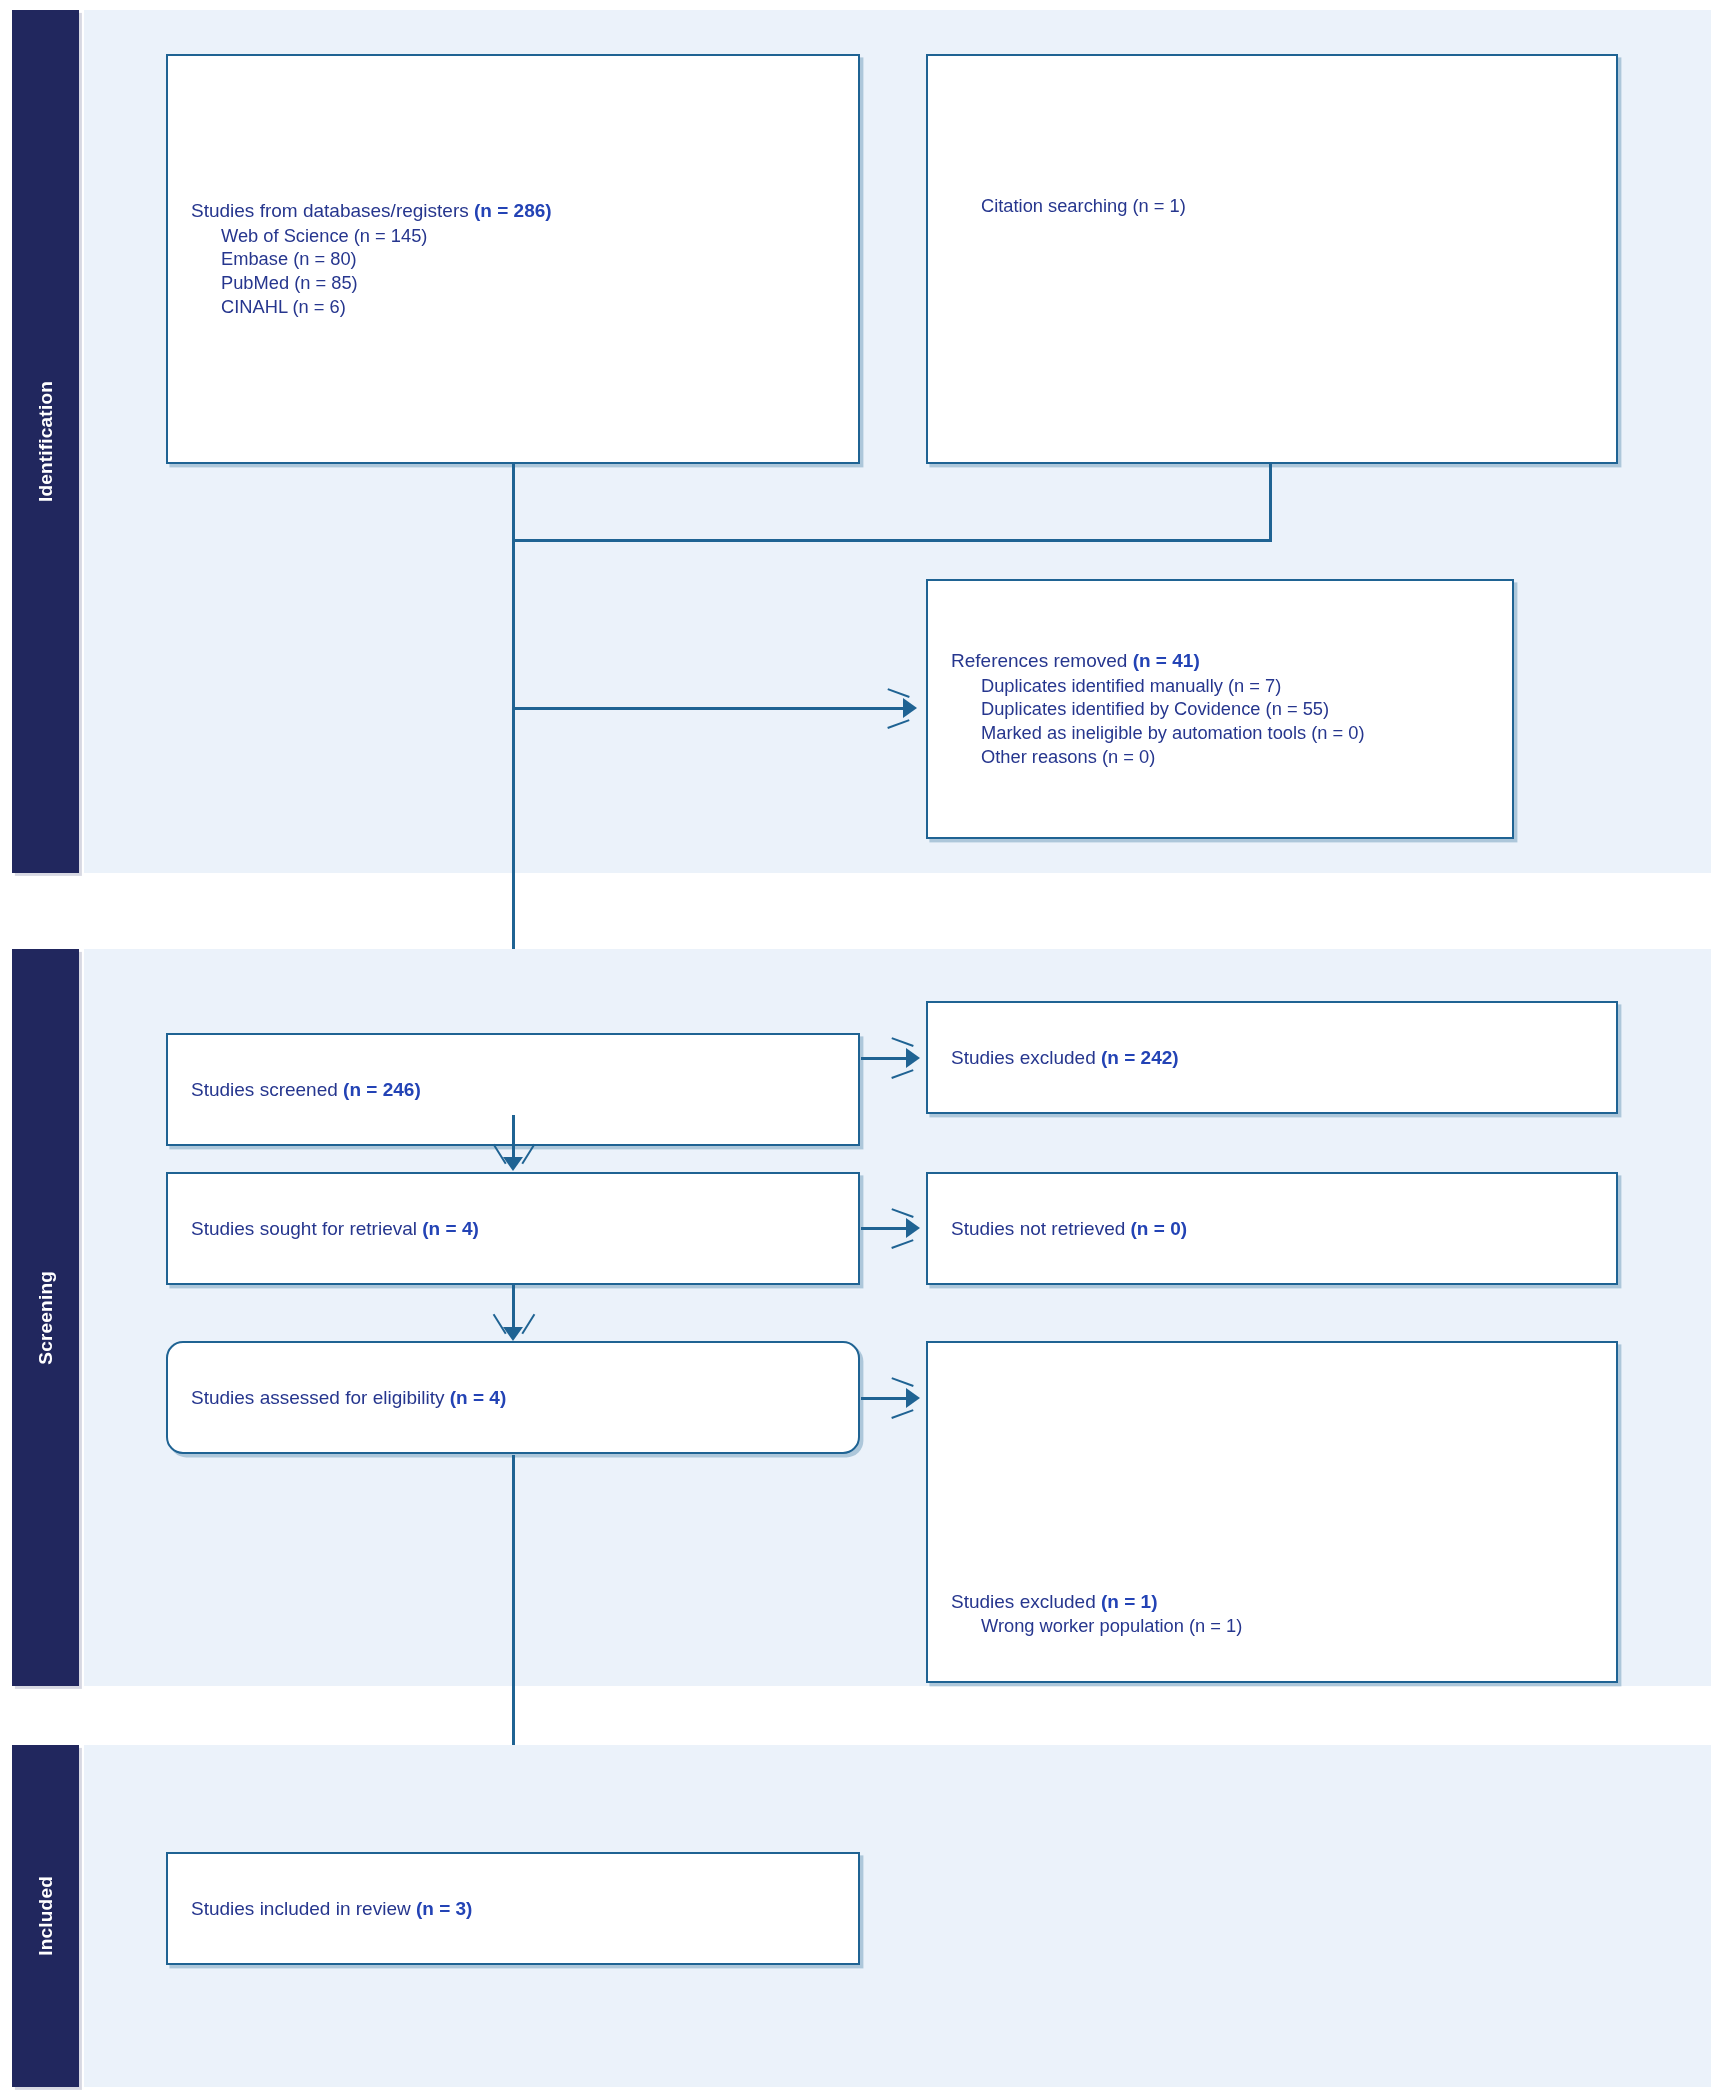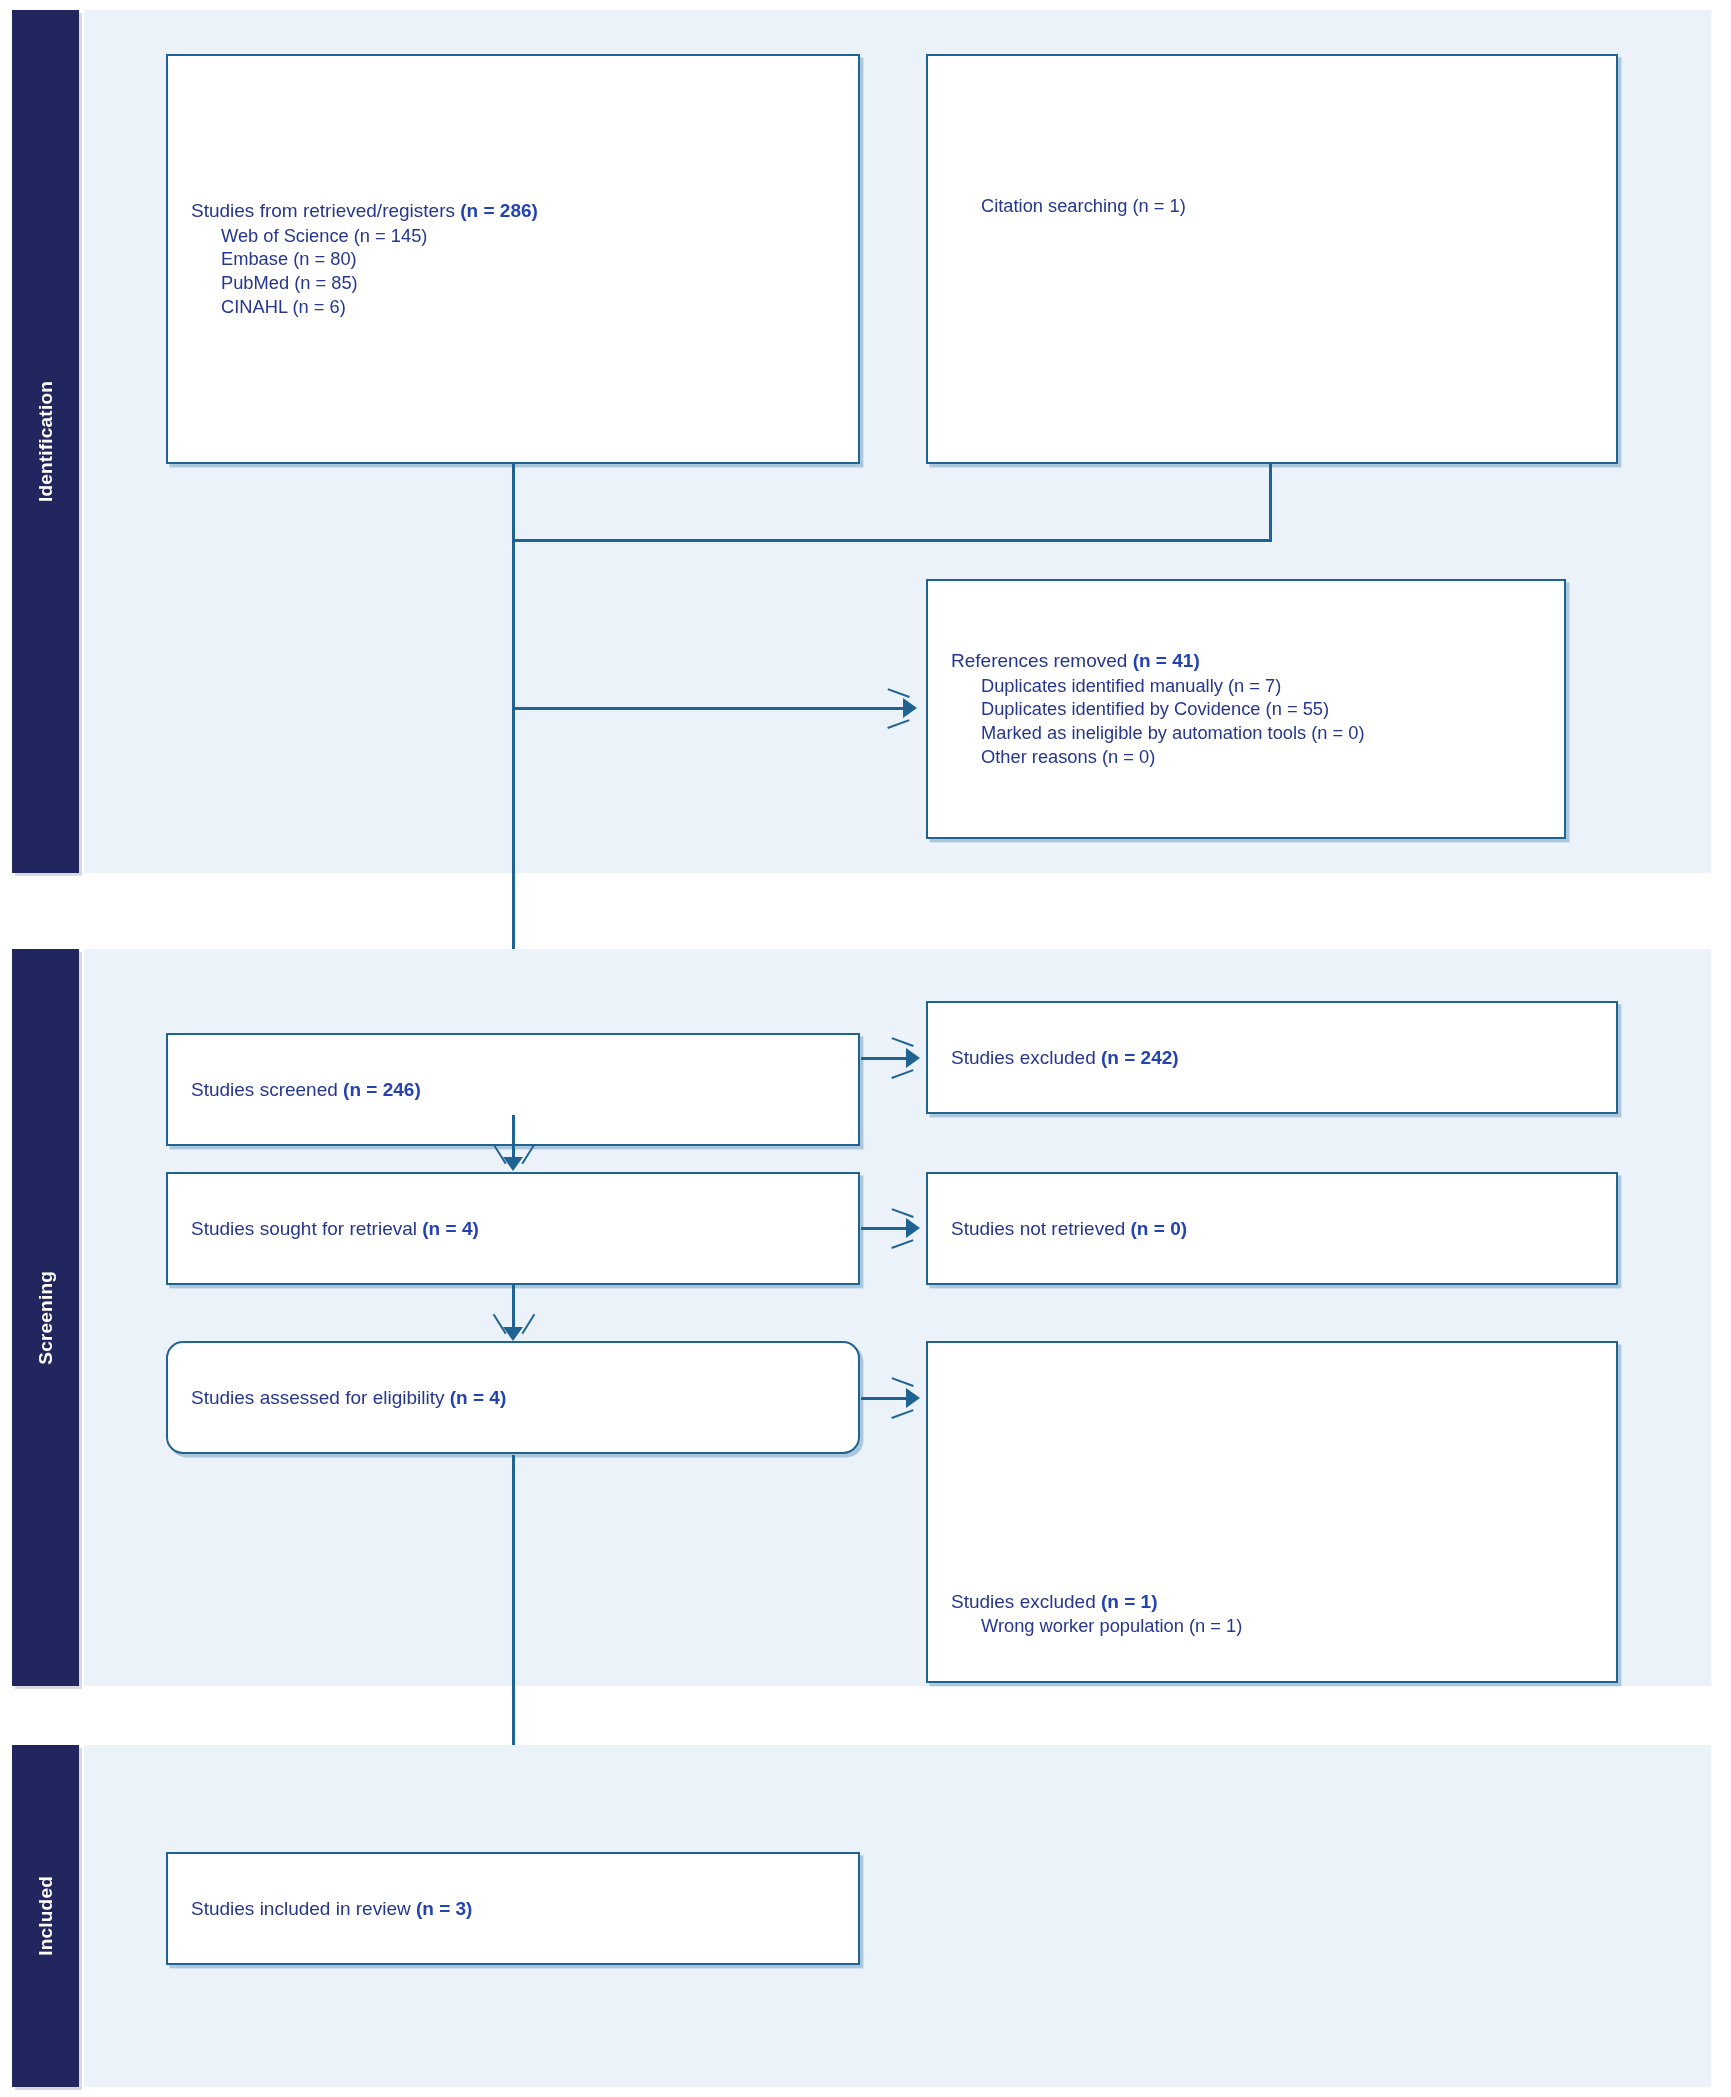--- a/index.html
+++ b/index.html
@@ -60,21 +60,21 @@
 <div class="stage">
 
   <div class="band" style="left:84px;top:9.6px;width:1627px;height:863px;"></div>
   <div class="sidebar" style="left:12px;top:9.6px;width:67px;height:863px;">
     <span>Identification</span>
   </div>
 
   <div class="box" style="left:166px;top:54px;width:694px;height:410px;">
     <div class="inner">
       <div class="ln">
-        <span>Studies from retrieved/registers </span><span class="b">(n = 286)</span>
+        <span>Studies from databases/registers </span><span class="b">(n = 286)</span>
       </div>
       <div class="ln sub">
         <span>Web of Science </span><span>(n = 145)</span>
       </div>
       <div class="ln sub">
         <span>Embase </span><span>(n = 80)</span>
       </div>
       <div class="ln sub">
         <span>PubMed </span><span>(n = 85)</span>
       </div>
@@ -85,21 +85,21 @@
   </div>
 
   <div class="box" style="left:926px;top:54px;width:692px;height:410px;">
     <div class="inner" style="top:37%;">
       <div class="ln sub">
         <span>Citation searching </span><span>(n = 1)</span>
       </div>
     </div>
   </div>
 
-  <div class="box" style="left:926px;top:579px;width:640px;height:260px;">
+  <div class="box" style="left:926px;top:579px;width:588px;height:260px;">
     <div class="inner">
       <div class="ln">
         <span>References removed </span><span class="b">(n = 41)</span>
       </div>
       <div class="ln sub">
         <span>Duplicates identified manually </span><span>(n = 7)</span>
       </div>
       <div class="ln sub">
         <span>Duplicates identified by Covidence </span><span>(n = 55)</span>
       </div>

